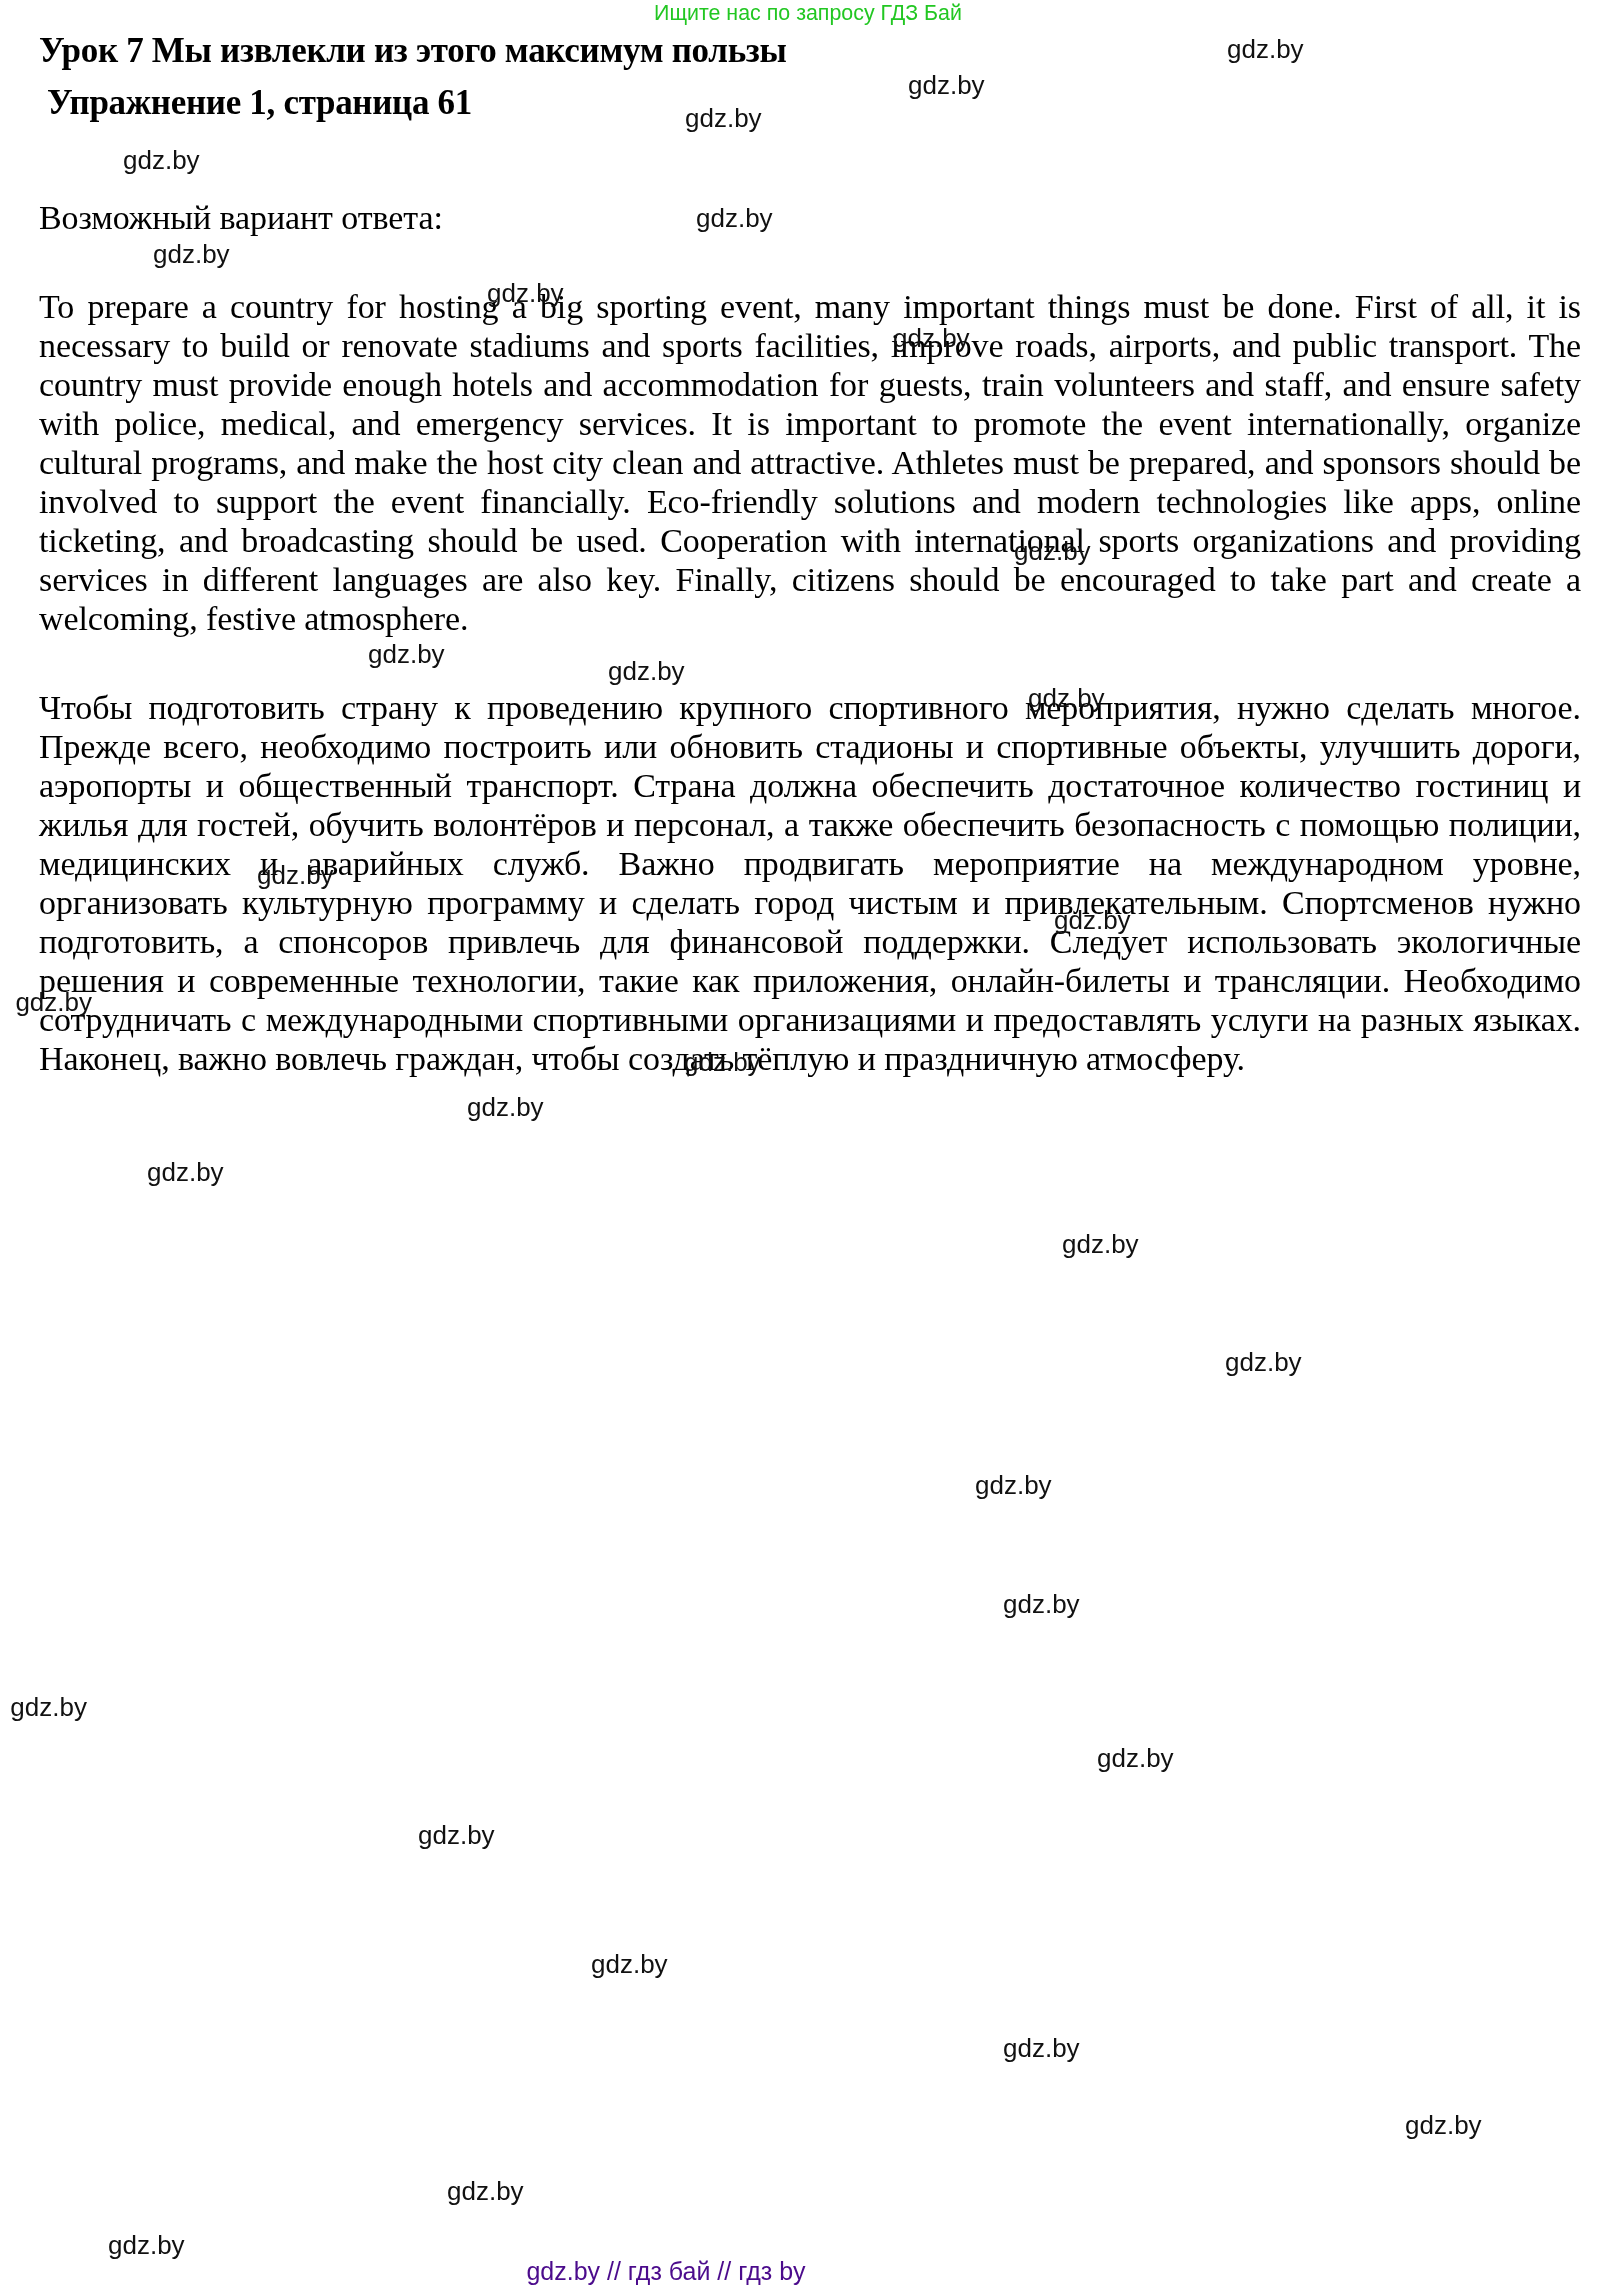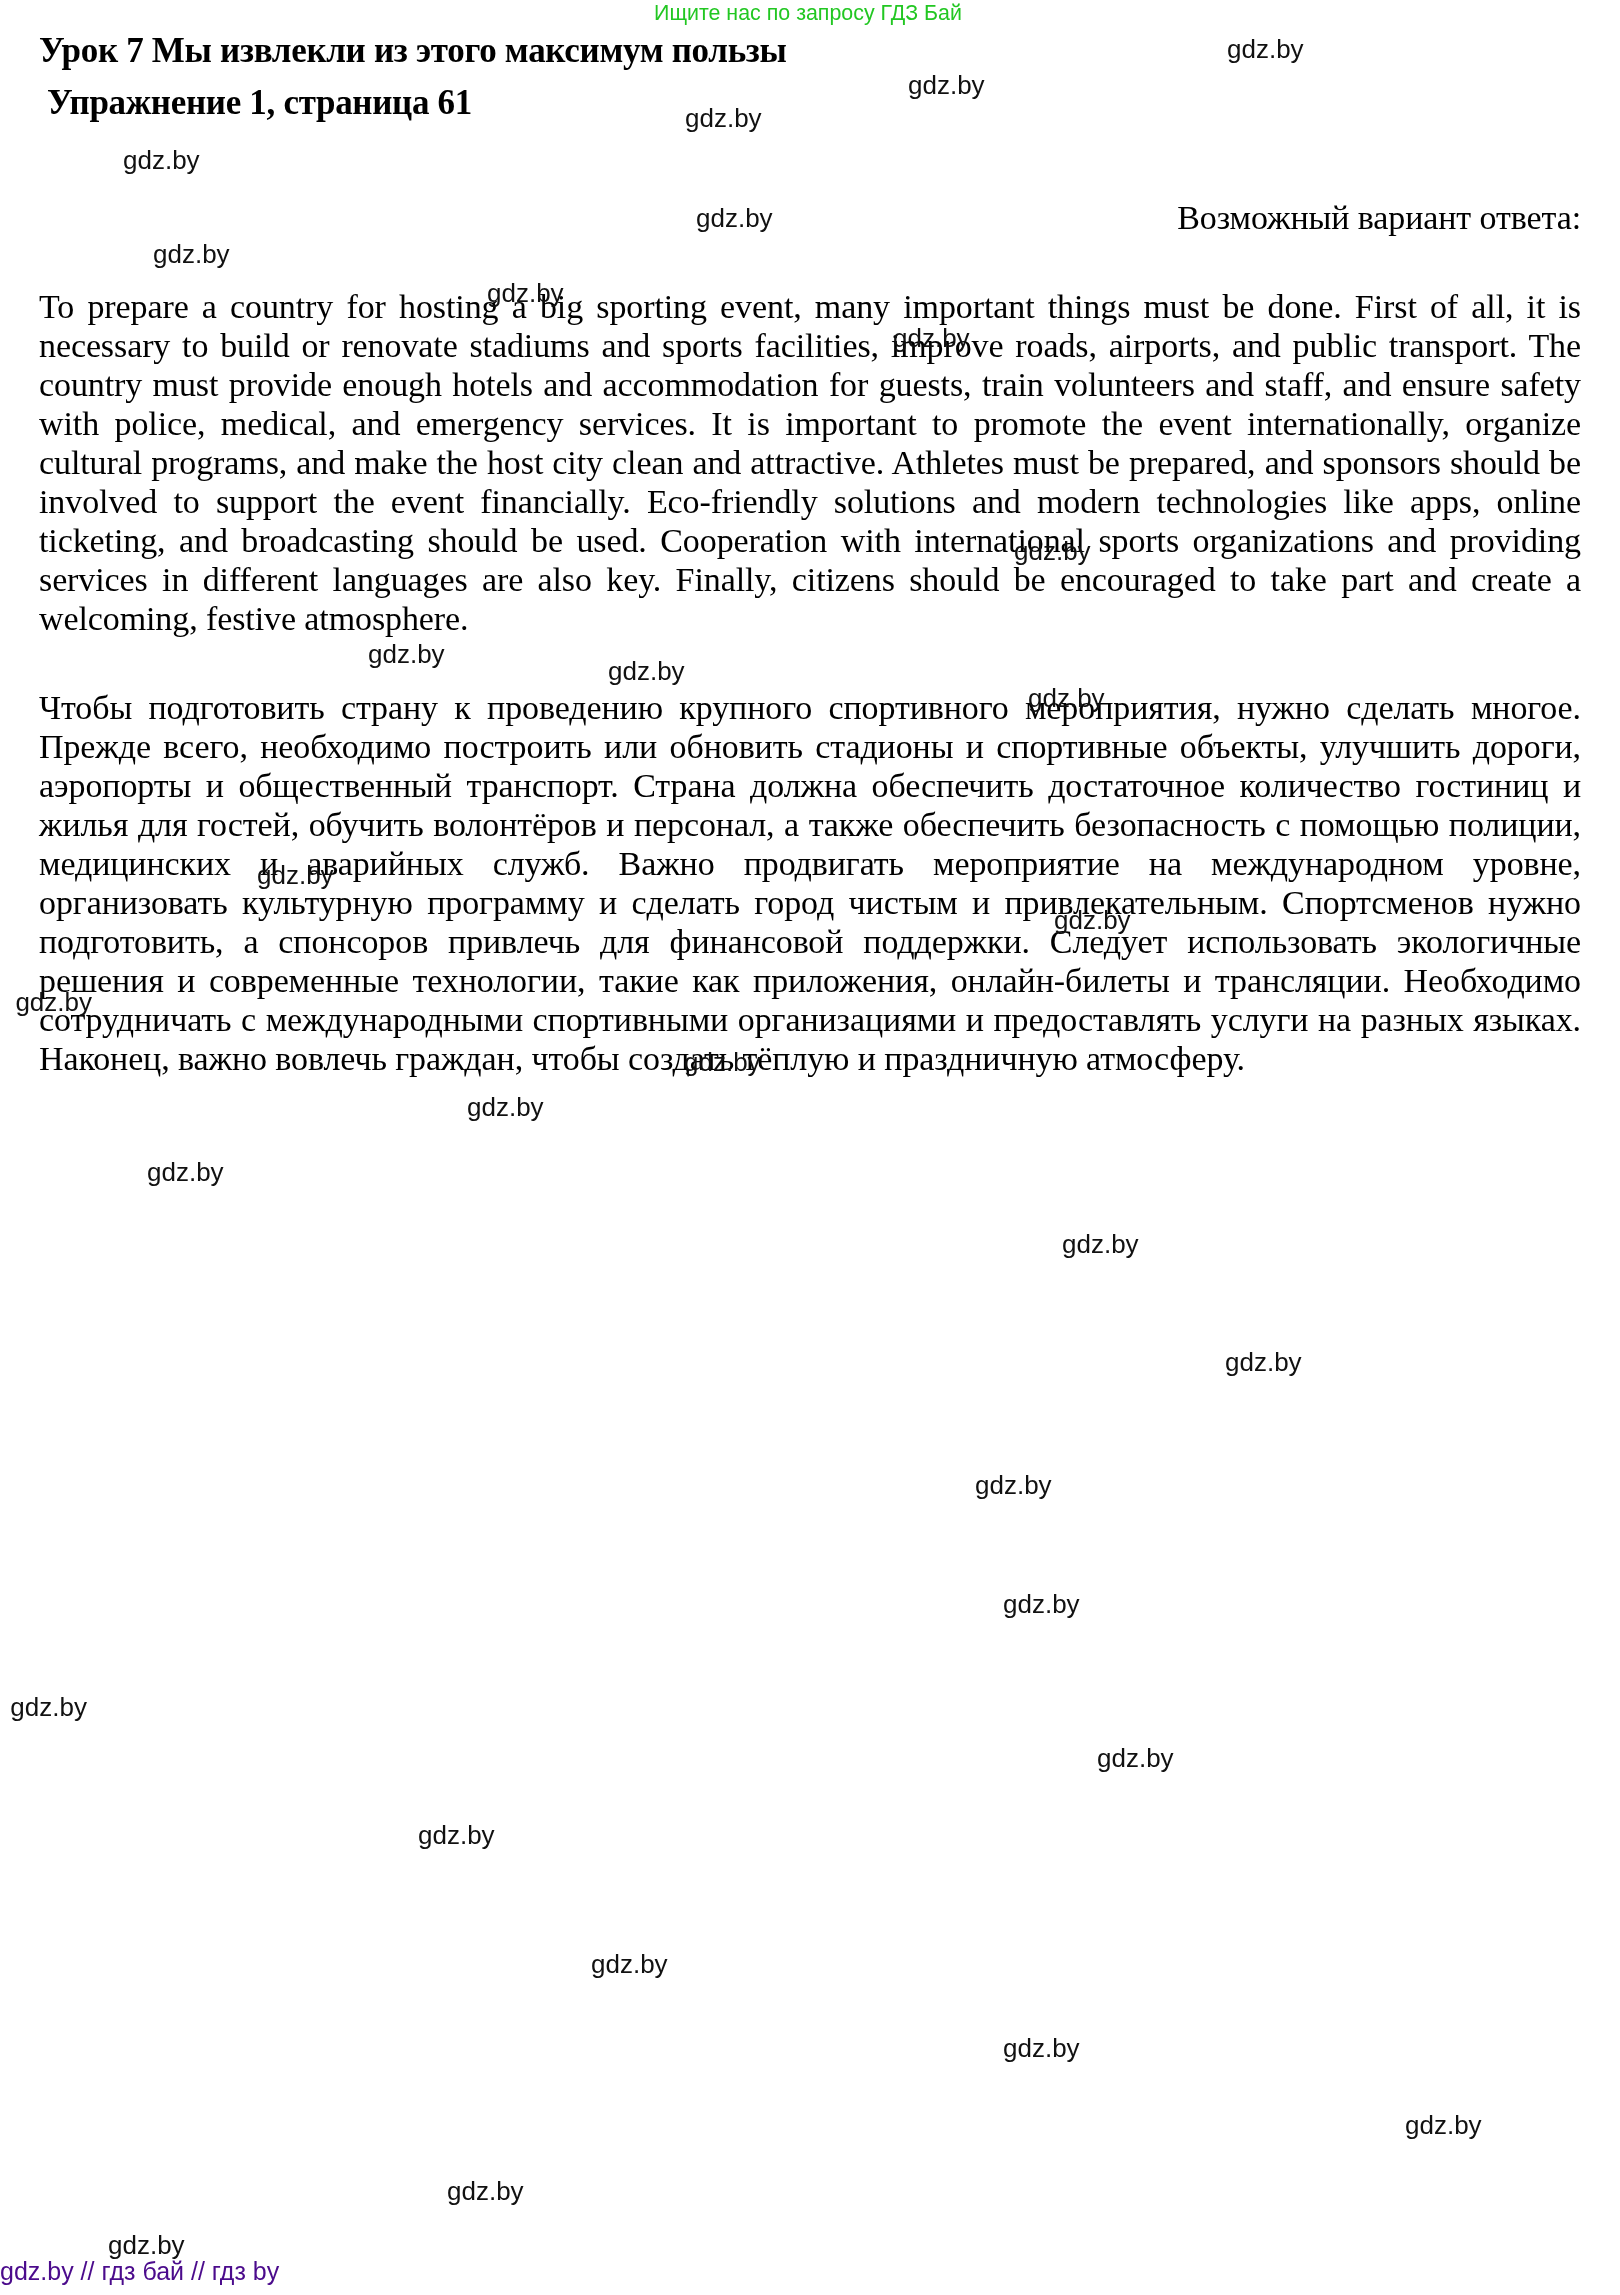--- a/index.html
+++ b/index.html
@@ -69,21 +69,21 @@
     font-size: 34px;
     line-height: 39px;
     margin: 0;
     padding: 0;
     text-align: justify;
     text-justify: inter-word;
     letter-spacing: -0.1px;
     word-spacing: 0px;
   }
   p.body-text.nojustify {
-    text-align: right;
+    text-align: left;
   }
 
   .spacer-sm { height: 15.4px; }
   .spacer-lg { height: 50px; }
 
   
   .wm {
     position: absolute;
     font-family: "Liberation Sans", "DejaVu Sans", sans-serif;
     font-size: 26px;
@@ -93,20 +93,21 @@
     pointer-events: none;
     z-index: 5;
   }
 
   
   .footer {
     position: absolute;
     left: 0;
     width: 1332px;
     top: 2257px;
+    text-align: center;
     color: #4b0b8c;
     font-family: "Liberation Sans", "DejaVu Sans", sans-serif;
     font-size: 25px;
     line-height: 29px;
     white-space: nowrap;
   }
 </style>
 </head>
 <body>
 

